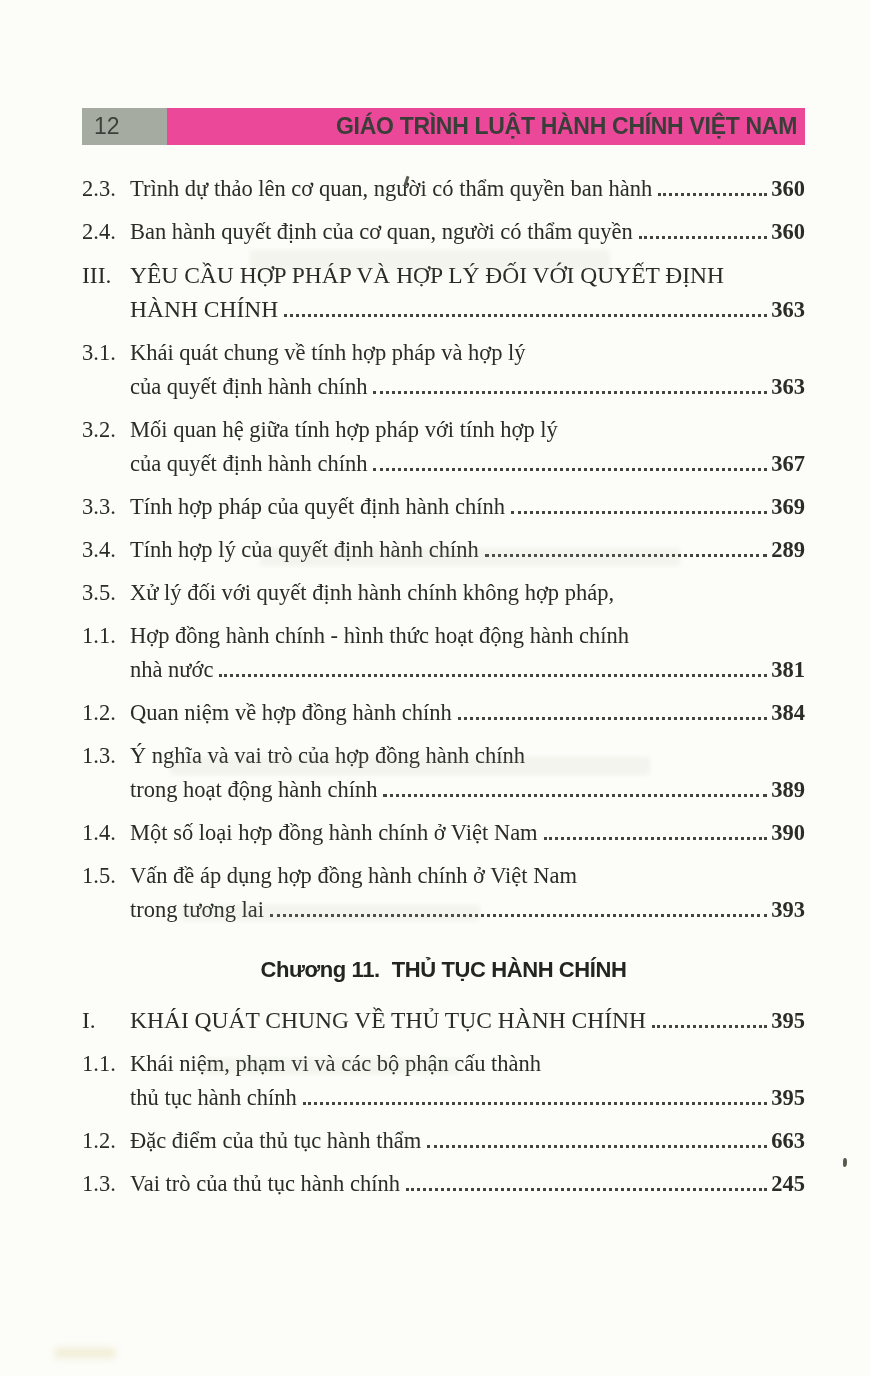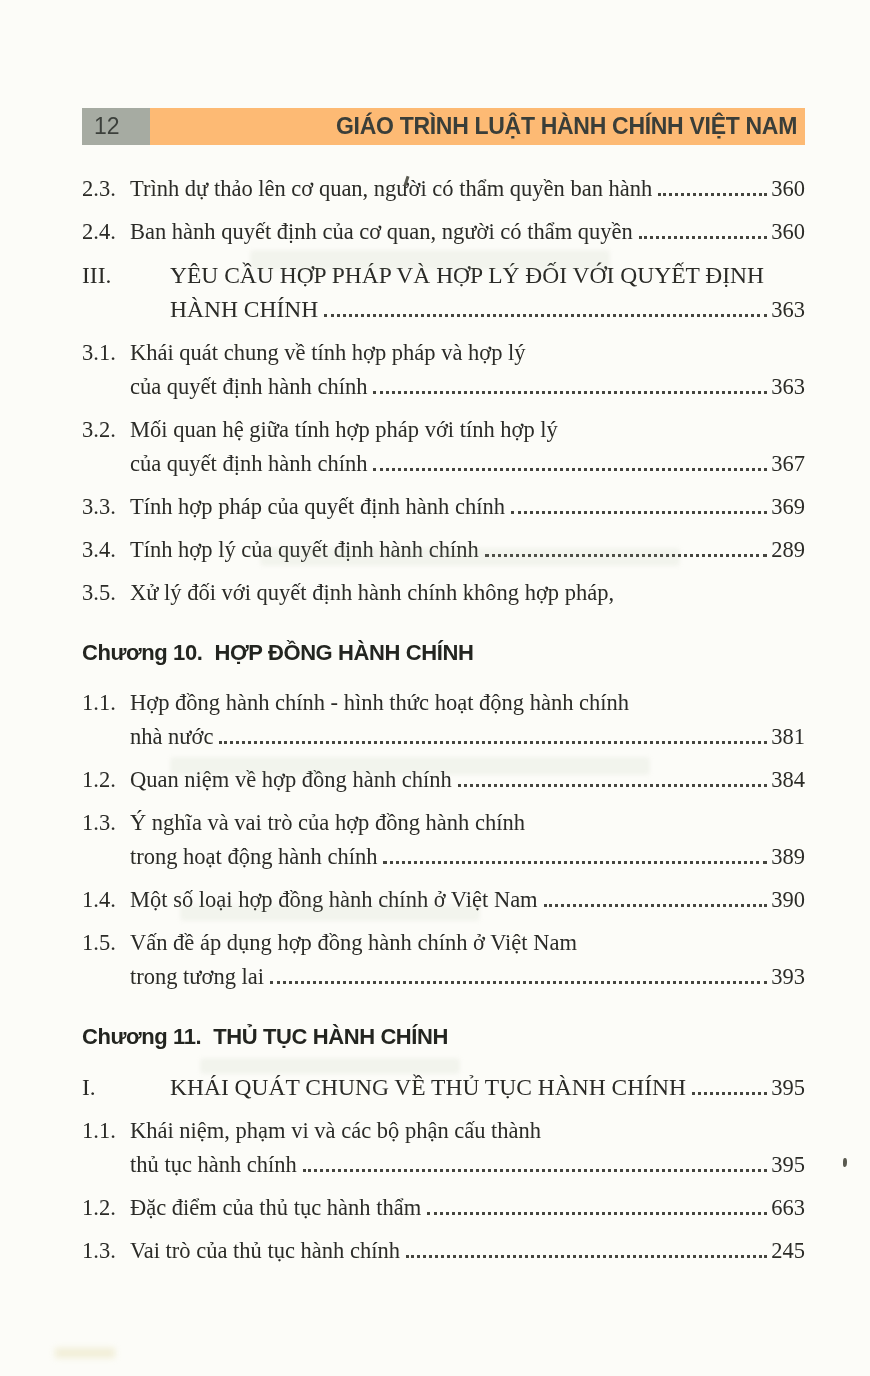--- a/index.html
+++ b/index.html
@@ -12,57 +12,57 @@
     overflow: hidden;
   }
   .page { position: absolute; inset: 0; }
 
   
   .header {
     position: absolute; top: 108px; left: 82px; right: 65px;
     height: 37px; display: flex; align-items: stretch;
   }
   .page-num-box {
-    width: 68px; background: #a6aba2;
+    width: 85px; background: #a6aba2;
     display: flex; align-items: center;
     padding-left: 12px; box-sizing: border-box;
     font-family: "Liberation Sans", sans-serif;
     font-size: 23px; color: #3c403b;
   }
   .header-band {
-    flex: 1; background: #fdba74;
+    flex: 1; background: #ec4899;
     display: flex; align-items: center; justify-content: flex-end;
     padding-right: 8px;
     font-family: "Liberation Sans", sans-serif;
     font-weight: bold; letter-spacing: -0.3px;
     font-size: 23px; color: #3a3e39;
   }
 
   
   .toc {
     position: absolute; top: 172px; left: 82px; right: 65px;
   }
-  .entry { display: flex; margin-bottom: 9px; }
+  .entry { display: flex; margin-bottom: 9px; justify-content: center; }
   .entry .label {
     flex: 0 0 48px; font-size: 22.5px; line-height: 34px;
   }
   .entry .body { flex: 1; min-width: 0; }
   .entry .line {
     display: flex; align-items: baseline;
     font-size: 22.5px; line-height: 34px;
   }
   .entry .text { white-space: nowrap; }
   .dots {
     flex: 1 1 auto; min-width: 20px;
     border-bottom: 3px dotted #45453f;
     margin: 0 4px 0 6px;
   }
-  .pageref { font-size: 22.5px; }
-
-  .entry.roman { margin-top: 8px; gap: 40px; }
+  .pageref { font-size: 22.5px; font-weight: bold; }
+
+  .entry.roman { margin-top: 8px; }
   .entry.roman .label, .entry.roman .line { font-size: 23.5px; }
 
   .entry.chapter { margin-top: 26px; margin-bottom: 16px; }
   .entry.chapter .chapline {
     font-family: "Liberation Sans", sans-serif;
     font-weight: bold; letter-spacing: -0.4px;
     font-size: 22px; line-height: 34px; color: #232520;
   }
   .entry.chapter .chaplabel { margin-right: 12px; }
 
@@ -174,23 +174,20 @@
         </div>
       </div>
       <div class="entry sub">
         <span class="label">3.5.</span>
         <div class="body">
           <div class="line">
             <span class="text">Xử lý đối với quyết định hành chính không hợp pháp,</span>
           </div>
         </div>
       </div>
-      <div class="entry chapter">
-        <div class="chapline"><span class="chaplabel">Chương 10.</span><span>HỢP ĐỒNG HÀNH CHÍNH</span></div>
-      </div>
       <div class="entry sub">
         <span class="label">1.1.</span>
         <div class="body">
           <div class="line">
             <span class="text">Hợp đồng hành chính - hình thức hoạt động hành chính</span>
           </div>
           <div class="line">
             <span class="text">nhà nước</span>
             <span class="dots"></span>
             <span class="pageref">381</span>

